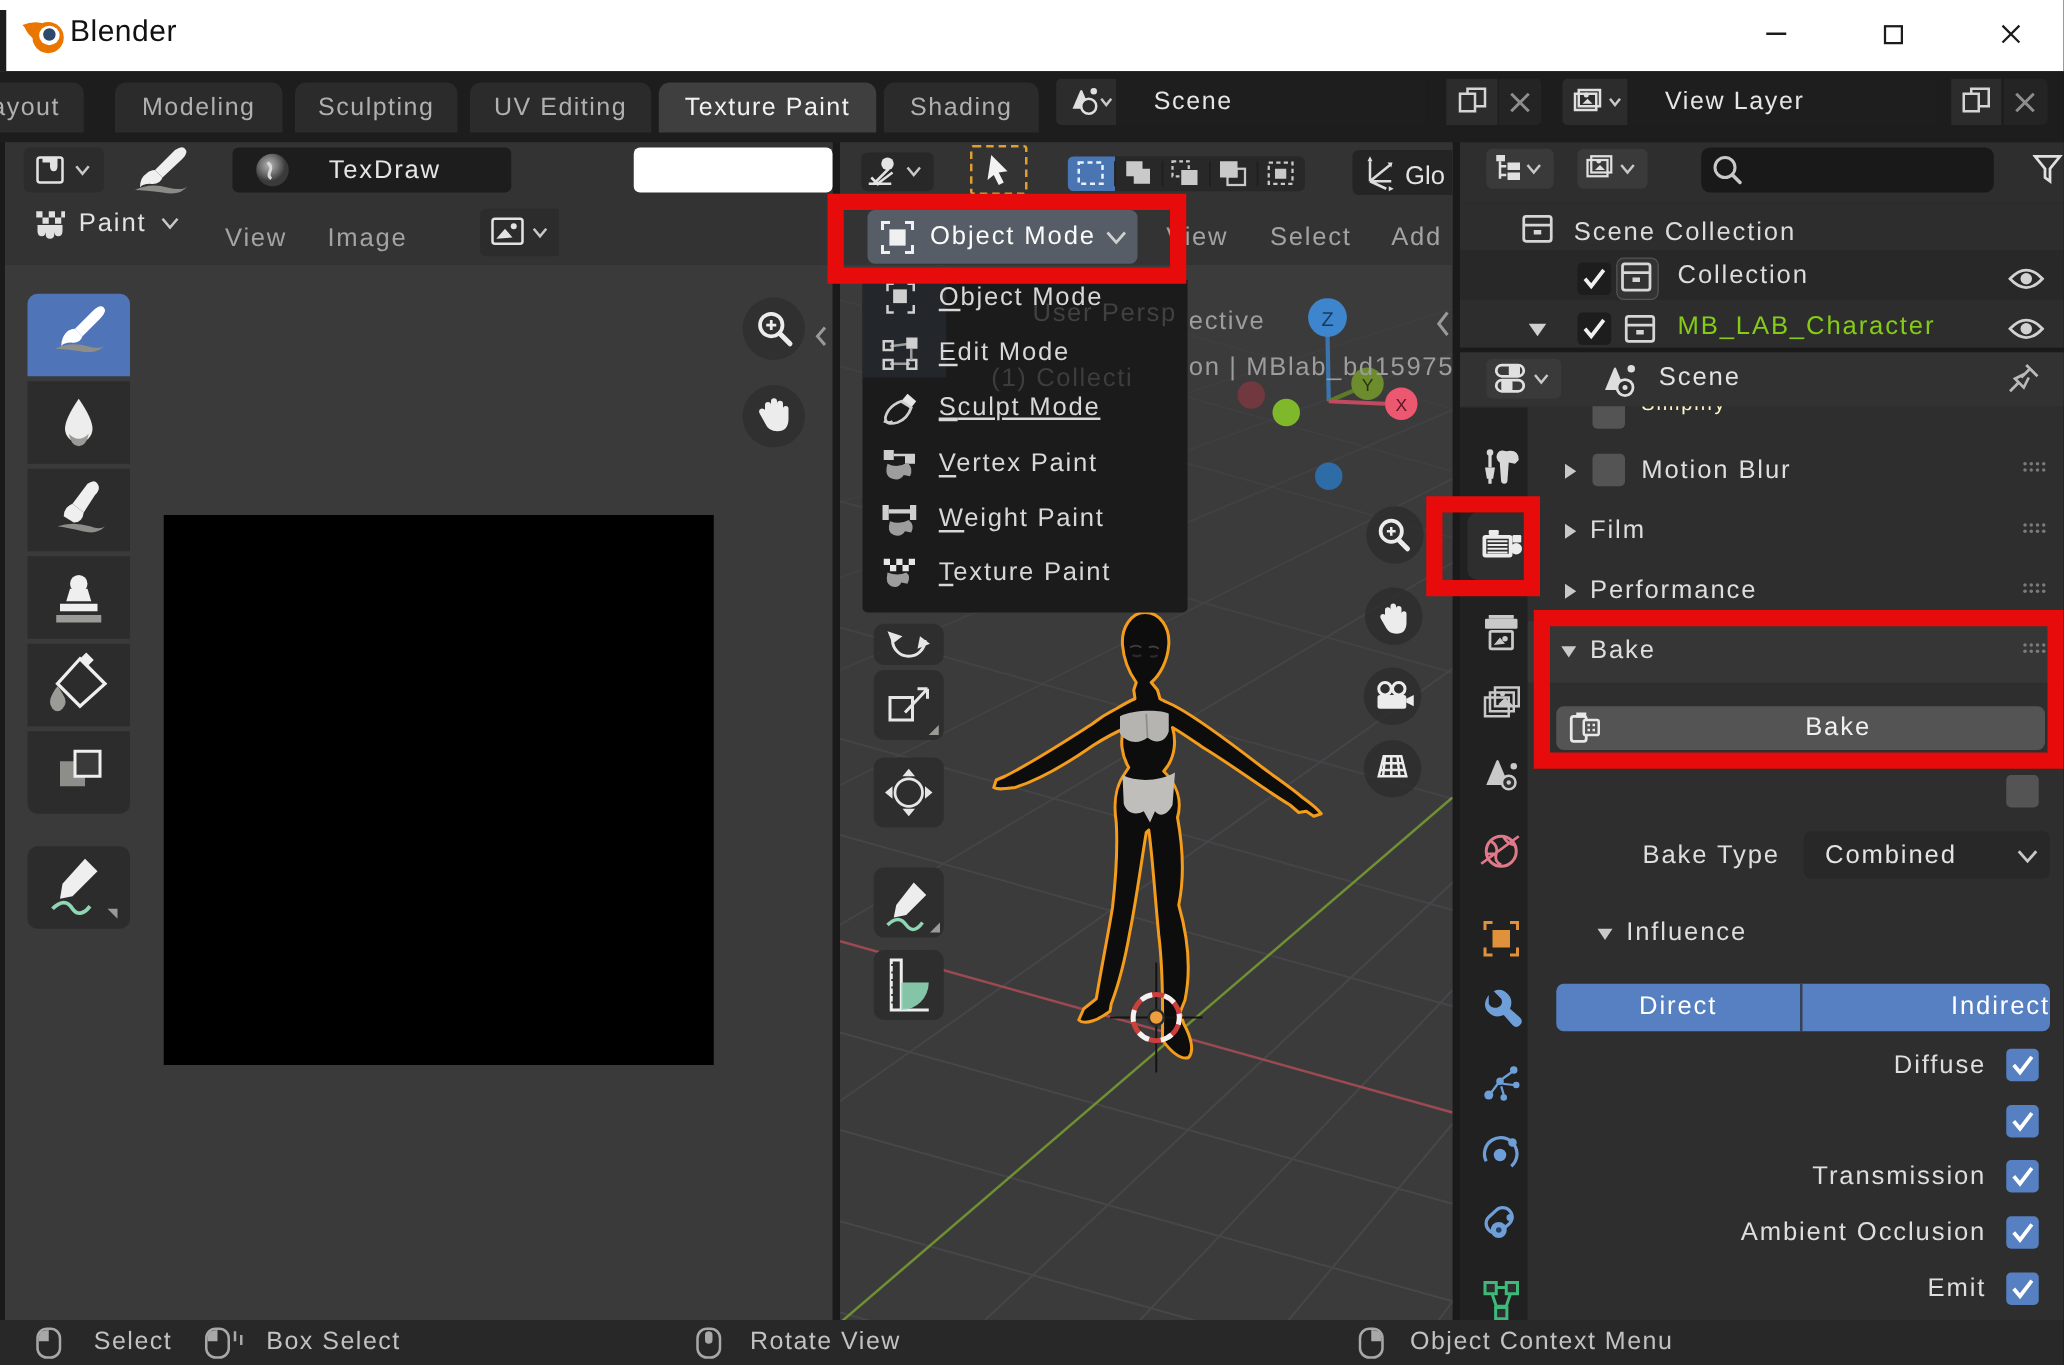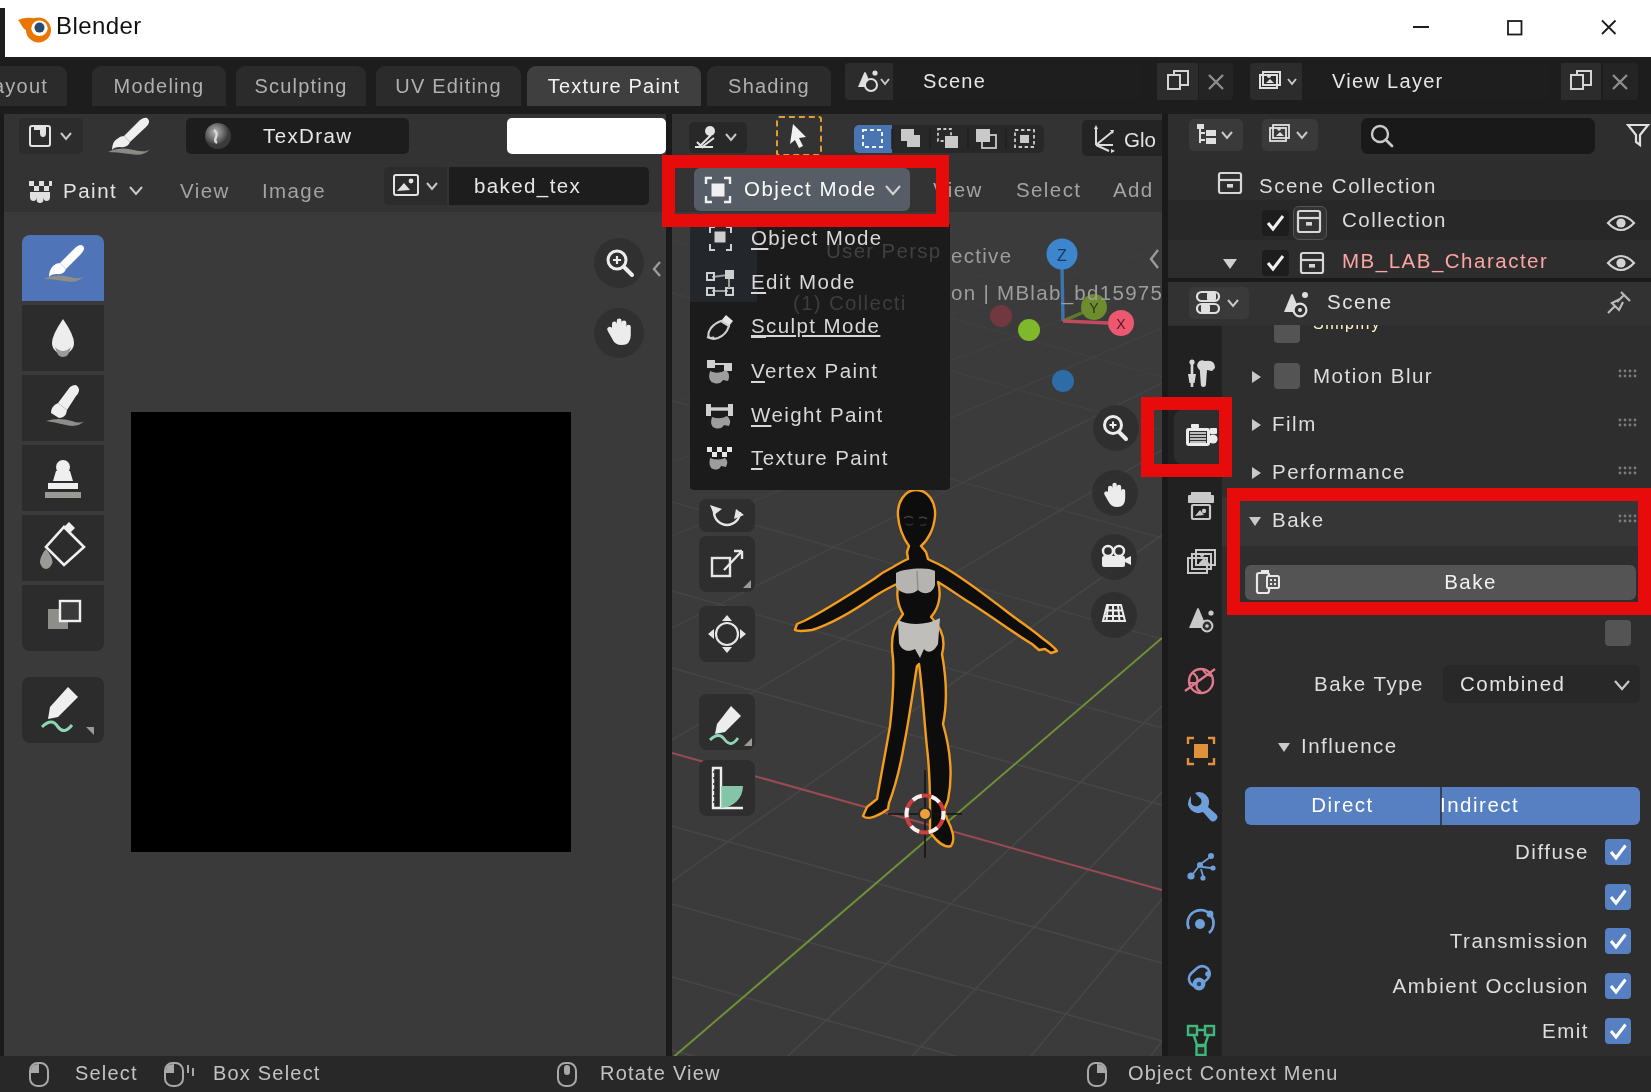--- a/index.html
+++ b/index.html
@@ -157,21 +157,21 @@
               <stop offset="100%" stop-color="#3a3a3a"></stop>
             </radialGradient>
           </defs>
         <circle cx="15" cy="15" r="13" fill="url(#ball)"></circle>
         <path d="M11 9 q4 3 2 7 q-2 4 1 6" fill="none" stroke="#d8d8d8" stroke-width="2.4"></path>
       </svg>
       <div class="abs" style="left:77px; top:7px;">TexDraw</div>
     </div>
     <div class="abs" style="left:503px; top:4px; width:159px; height:36px; background:#ffffff; border-radius:5px;"></div>
 
-    <div class="abs" style="left:15px; top:58px; width:140px; height:38px; border-radius:5px;">
+    <div class="abs" style="left:15px; top:46px; width:140px; height:38px; border-radius:5px;">
       <svg class="abs" style="left:8px; top:7px;" width="26" height="26" viewBox="0 0 26 26">
         <g fill="#e0e0e0">
           <rect x="2" y="2" width="5" height="5"></rect>
             <rect x="12" y="2" width="5" height="5"></rect>
             <rect x="22" y="2" width="3" height="5"></rect>
           <rect x="7" y="7" width="5" height="5"></rect>
             <rect x="17" y="7" width="5" height="5"></rect>
           <path d="M3 13 h20 v5 q0 4 -3.5 4 q-3 0 -3 -4 v2 q0 4 -3.5 4 t-3.5 -4 v-2 q0 4 -3 4 q-3.5 0 -3.5 -4 z"></path>
         </g>
       </svg>
@@ -182,23 +182,20 @@
     </div>
     <div class="menutxt" style="left:176px; top:66px;">View</div>
     <div class="menutxt" style="left:258px; top:66px;">Image</div>
     <div class="abs" style="left:380px; top:53px; width:63px; height:38px; background:#2c2c2c; border-radius:5px 0 0 5px;">
       <svg width="63" height="38" viewBox="0 0 63 38">
         <rect x="10" y="8" width="24" height="20" rx="2" fill="none" stroke="#e3e3e3" stroke-width="2"></rect>
         <circle cx="27" cy="14" r="2.4" fill="#e3e3e3"></circle>
         <path d="M13 24 l7 -8 l6 7 z" fill="#e3e3e3"></path>
         <path d="M43 16 l5 6 l5 -6" fill="none" stroke="#c8c8c8" stroke-width="2"></path>
       </svg>
-    </div>
-    <div class="darkfield" style="left:445px; top:53px; width:200px; height:38px; border-radius:0 5px 5px 0;">
-      <div class="abs" style="left:25px; top:8px;">baked_tex</div>
     </div>
 
     <div class="toolbtn active" style="top:121px; border-radius:8px 8px 0 0;">
       <svg width="82" height="66" viewBox="0 0 82 66">
         <path d="M52 14 Q58 8 61 11 Q64 14 58 20 L44 34 L38 28 Z" fill="#ffffff"></path>
         <path d="M38 28 L44 34 Q42 40 35 39 Q29 39 27 42 Q27 35 31 31 Q34 28 38 28 Z" fill="#ffffff"></path>
         <path d="M22 44 Q34 38 48 42 Q58 45 62 41 Q56 49 42 46 Q30 44 22 44 Z" fill="#8d8d89"></path>
       </svg>
     </div>
     <div class="toolbtn" style="top:191px;">
@@ -618,21 +615,21 @@
           <path d="M6 13 l5 6 l10 -13" fill="none" stroke="#efefef" stroke-width="3"></path>
         </svg>
     </div>
     <svg class="abs" style="left:130px; top:136px;" width="28" height="26" viewBox="0 0 28 26">
       <g fill="none" stroke="#d6d6d6" stroke-width="2.2">
           <rect x="3" y="3" width="22" height="20" rx="2"></rect>
           <path d="M3 10 h22"></path>
         </g>
       <rect x="11" y="14" width="6" height="3.6" fill="#d6d6d6"></rect>
     </svg>
-    <div class="abs" style="left:174px; top:136px; color:#fca5a5; font-size:20.5px; letter-spacing:1.5px; line-height:1.05;">MB_LAB_Character</div>
+    <div class="abs" style="left:174px; top:136px; color:#84cc16; font-size:20.5px; letter-spacing:1.5px; line-height:1.05;">MB_LAB_Character</div>
     <svg class="abs" style="left:438px; top:138px;" width="30" height="22" viewBox="0 0 30 22">
       <path d="M2 11 Q15 -3 28 11 Q15 25 2 11 Z" fill="none" stroke="#d2d2d2" stroke-width="2.2"></path>
       <circle cx="15" cy="11" r="4.6" fill="#d2d2d2"></circle>
     </svg>
   </div>
 
   <div id="props" class="abs">
     <div class="abs" style="left:0; top:0; width:483px; height:43px; background:#323232;"></div>
     <div class="abs" style="left:21px; top:5px; width:60px; height:32px; background:#3a3a3a; border-radius:5px;">
       <svg width="60" height="32" viewBox="0 0 60 32">
@@ -859,21 +856,21 @@
       <div class="prow" style="left:56px; top:410px;">
         <svg class="abs" style="left:-2px; top:6px;" width="16" height="13" viewBox="0 0 16 13">
             <path d="M2 2 H14 L8 11 Z" fill="#c9c9c9"></path>
           </svg>
         <div class="abs" style="left:23px; top:0;">Influence</div>
       </div>
 
       <div class="abs" style="left:23px; top:462px; width:395px; height:38px; background:#5680c2; border-radius:6px;">
         <div class="abs" style="left:195px; top:0; width:2px; height:38px; background:#30303c; opacity:0.8;"></div>
         <div class="abs" style="left:0; top:7px; width:195px; text-align:center; color:#ffffff; font-size:20.5px; letter-spacing:1.5px; line-height:1.05;">Direct</div>
-        <div class="abs" style="left:195px; top:7px; width:200px; text-align:left; color:#ffffff; font-size:20.5px; letter-spacing:1.5px; line-height:1.05;">Indirect</div>
+        <div class="abs" style="left:195px; top:7px; width:200px; text-align:right; color:#ffffff; font-size:20.5px; letter-spacing:1.5px; line-height:1.05;">Indirect</div>
       </div>
 
       <div class="abs" style="left:0px; top:516px; width:367px; text-align:right; color:#dedede; font-size:20.5px; letter-spacing:1.5px; line-height:1.05;">Diffuse</div>
       <div class="pcheck blue" style="left:383px; top:514px;">
           <svg width="26" height="26" viewBox="0 0 26 26">
             <path d="M6 13 l5 6 l9.5 -12.5" fill="none" stroke="#fff" stroke-width="3"></path>
           </svg>
         </div>
       <div class="pcheck blue" style="left:383px; top:559px;">
           <svg width="26" height="26" viewBox="0 0 26 26">

